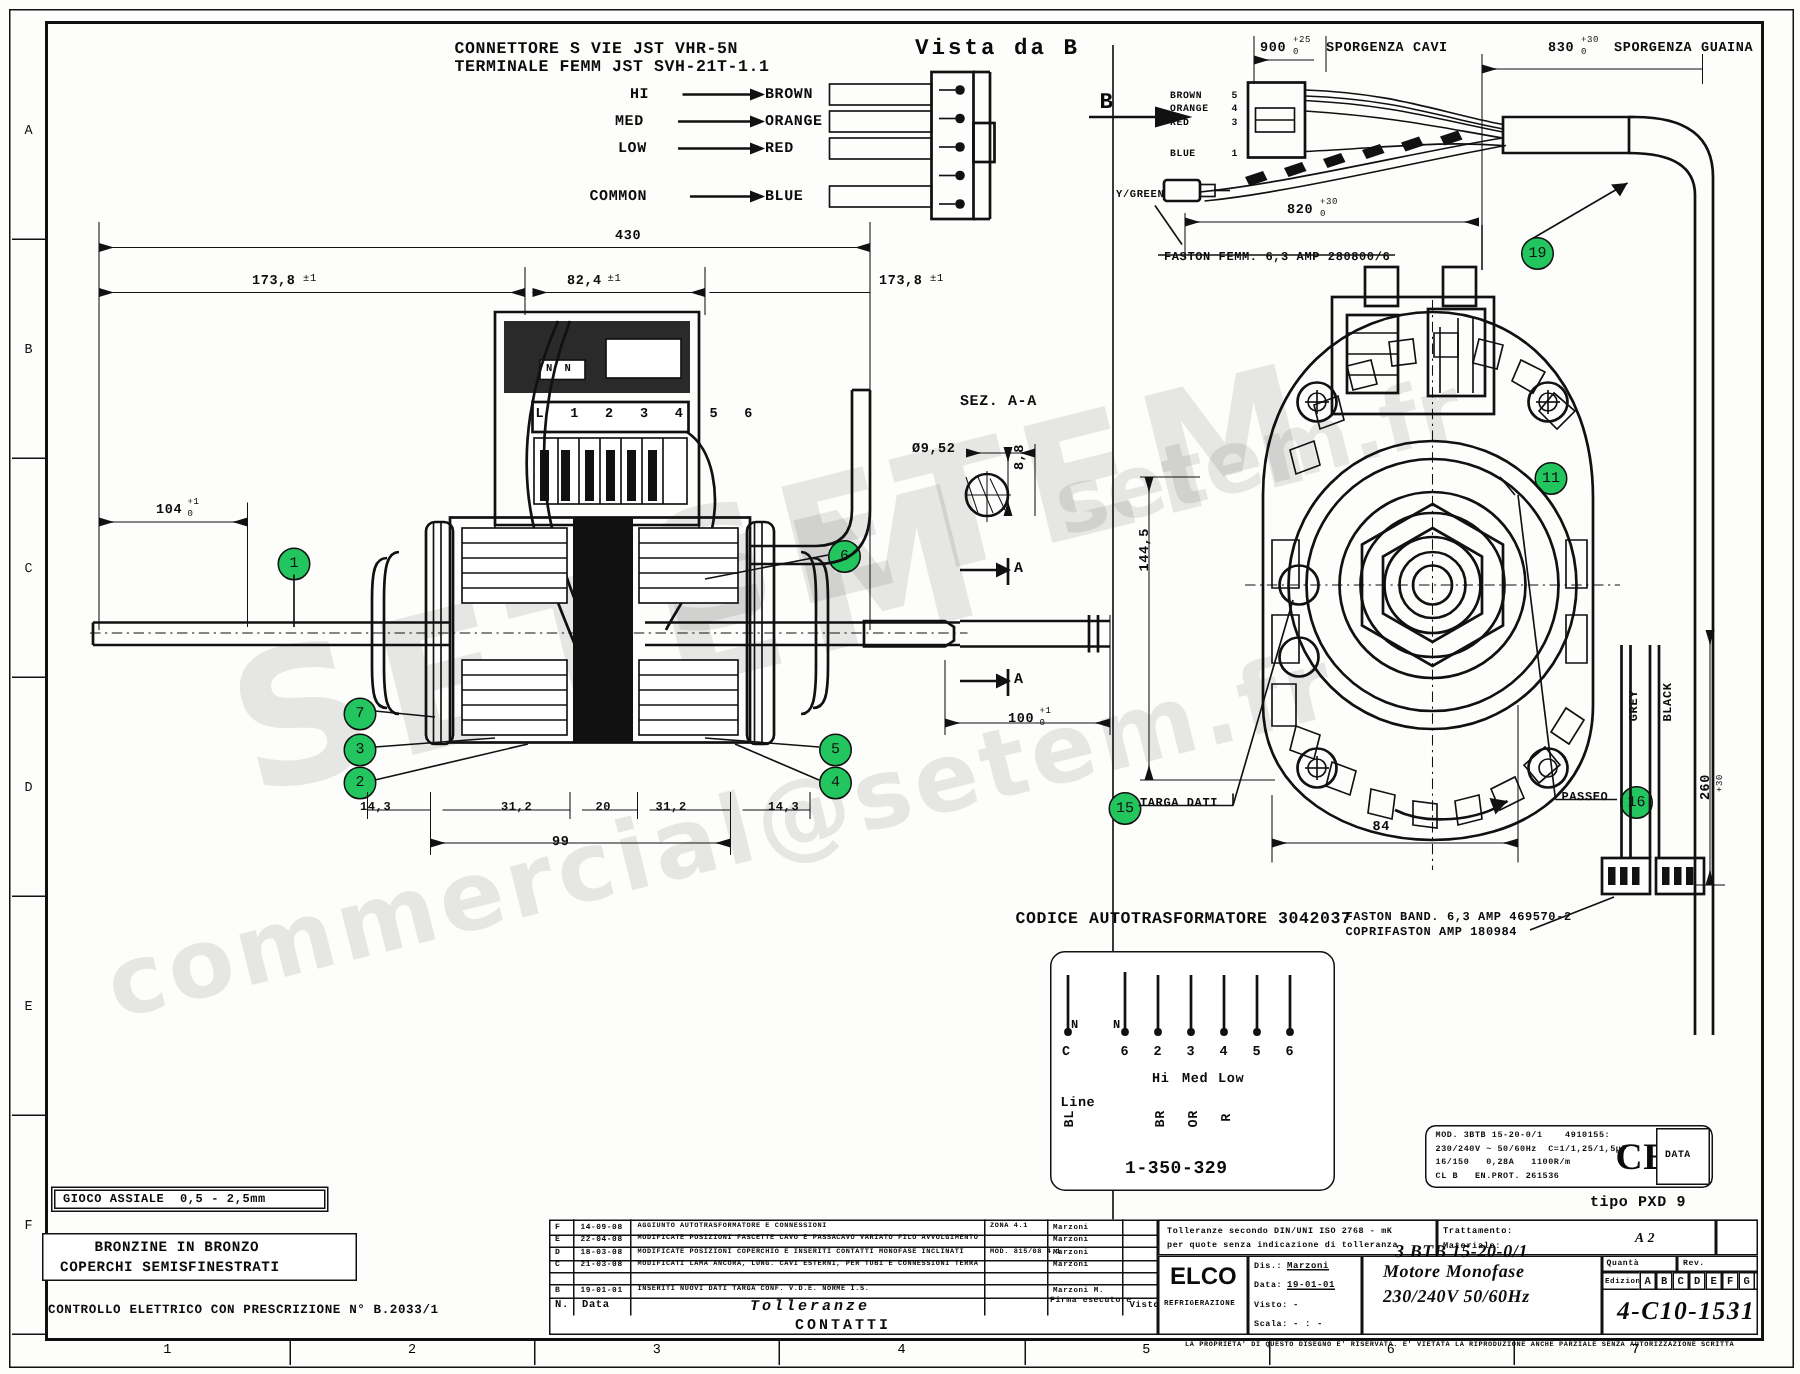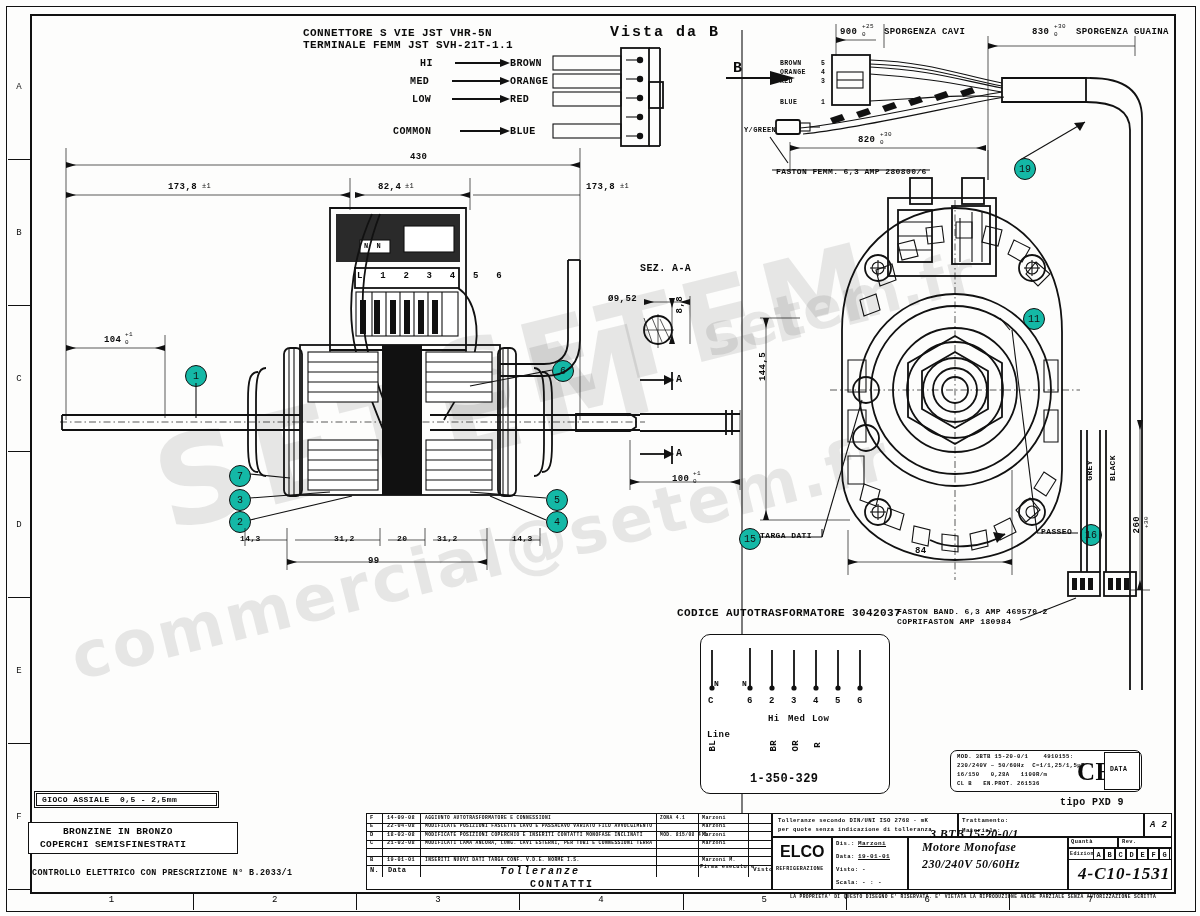--- a/index.html
+++ b/index.html
@@ -23,21 +23,21 @@
   .ink{position:absolute;color:#0b0b0b;font-family:"Liberation Mono",monospace;white-space:pre;letter-spacing:.4px;}
   .b{font-weight:bold;}
   .vert{writing-mode:vertical-rl;transform:rotate(180deg);}
 
   
   .ln{position:absolute;background:#111;}
   .hl{height:1px;}
   .vl{width:1px;}
 
   
-  .bal{position:absolute;border:1.4px solid #111;border-radius:50%;background:#14b8a6;
+  .bal{position:absolute;border:1.4px solid #111;border-radius:50%;background:#22c55e;
     display:flex;align-items:center;justify-content:center;font-size:10px;
     font-family:"Liberation Mono",monospace;color:#111;width:20px;height:20px;}
 
   
   .box{position:absolute;border:1.6px solid #111;background:#fff;box-sizing:border-box;}
   .box2{position:absolute;border:1px solid #111;background:#fff;box-sizing:border-box;}
 
   
   .wm{position:absolute;color:#000;opacity:.085;font-weight:bold;pointer-events:none;
       font-family:"DejaVu Sans",sans-serif;white-space:nowrap;}
@@ -780,21 +780,21 @@
 
   <div class="tcell" style="left:772px;top:813px;width:400px;height:64px;"></div>
   <div class="tcell" style="left:772px;top:813px;width:186px;height:24px;"></div>
   <div class="ink b" style="left:778px;top:817px;font-size:5.6px;">Tolleranze secondo DIN/UNI ISO 2768 - mK</div>
   <div class="ink b" style="left:778px;top:826px;font-size:5.6px;">per quote senza indicazione di tolleranza</div>
 
   <div class="tcell" style="left:958px;top:813px;width:186px;height:24px;"></div>
   <div class="ink b" style="left:962px;top:817px;font-size:5.8px;">Trattamento:</div>
   <div class="ink b" style="left:962px;top:827px;font-size:5.8px;">Materiale:</div>
   <div class="tcell" style="left:1144px;top:813px;width:28px;height:24px;"></div>
-  <div class="ink b italbig" style="left:1150px;top:820px;font-size:9px;font-family:Liberation Mono, monospace;">A 2</div>
+  <div class="ink b italbig" style="left:1090px;top:820px;font-size:9px;">A 2</div>
 
   <div class="tcell" style="left:772px;top:837px;width:60px;height:53px;"></div>
   <div class="ink b" style="left:780px;top:843px;font-size:16px;letter-spacing:0px;font-family:'Liberation Sans',sans-serif;">ELCO</div>
   <div class="ink b" style="left:776px;top:866px;font-size:5px;">REFRIGERAZIONE</div>
 
   <div class="tcell" style="left:832px;top:837px;width:76px;height:53px;"></div>
   <div class="ink b" style="left:836px;top:840px;font-size:5.6px;">Dis.:</div>
   <div class="ink b" style="left:858px;top:840px;font-size:6px;text-decoration:underline;">Marzoni</div>
   <div class="ink b" style="left:836px;top:853px;font-size:5.6px;">Data:</div>
   <div class="ink b" style="left:858px;top:853px;font-size:6px;text-decoration:underline;">19-01-01</div>

